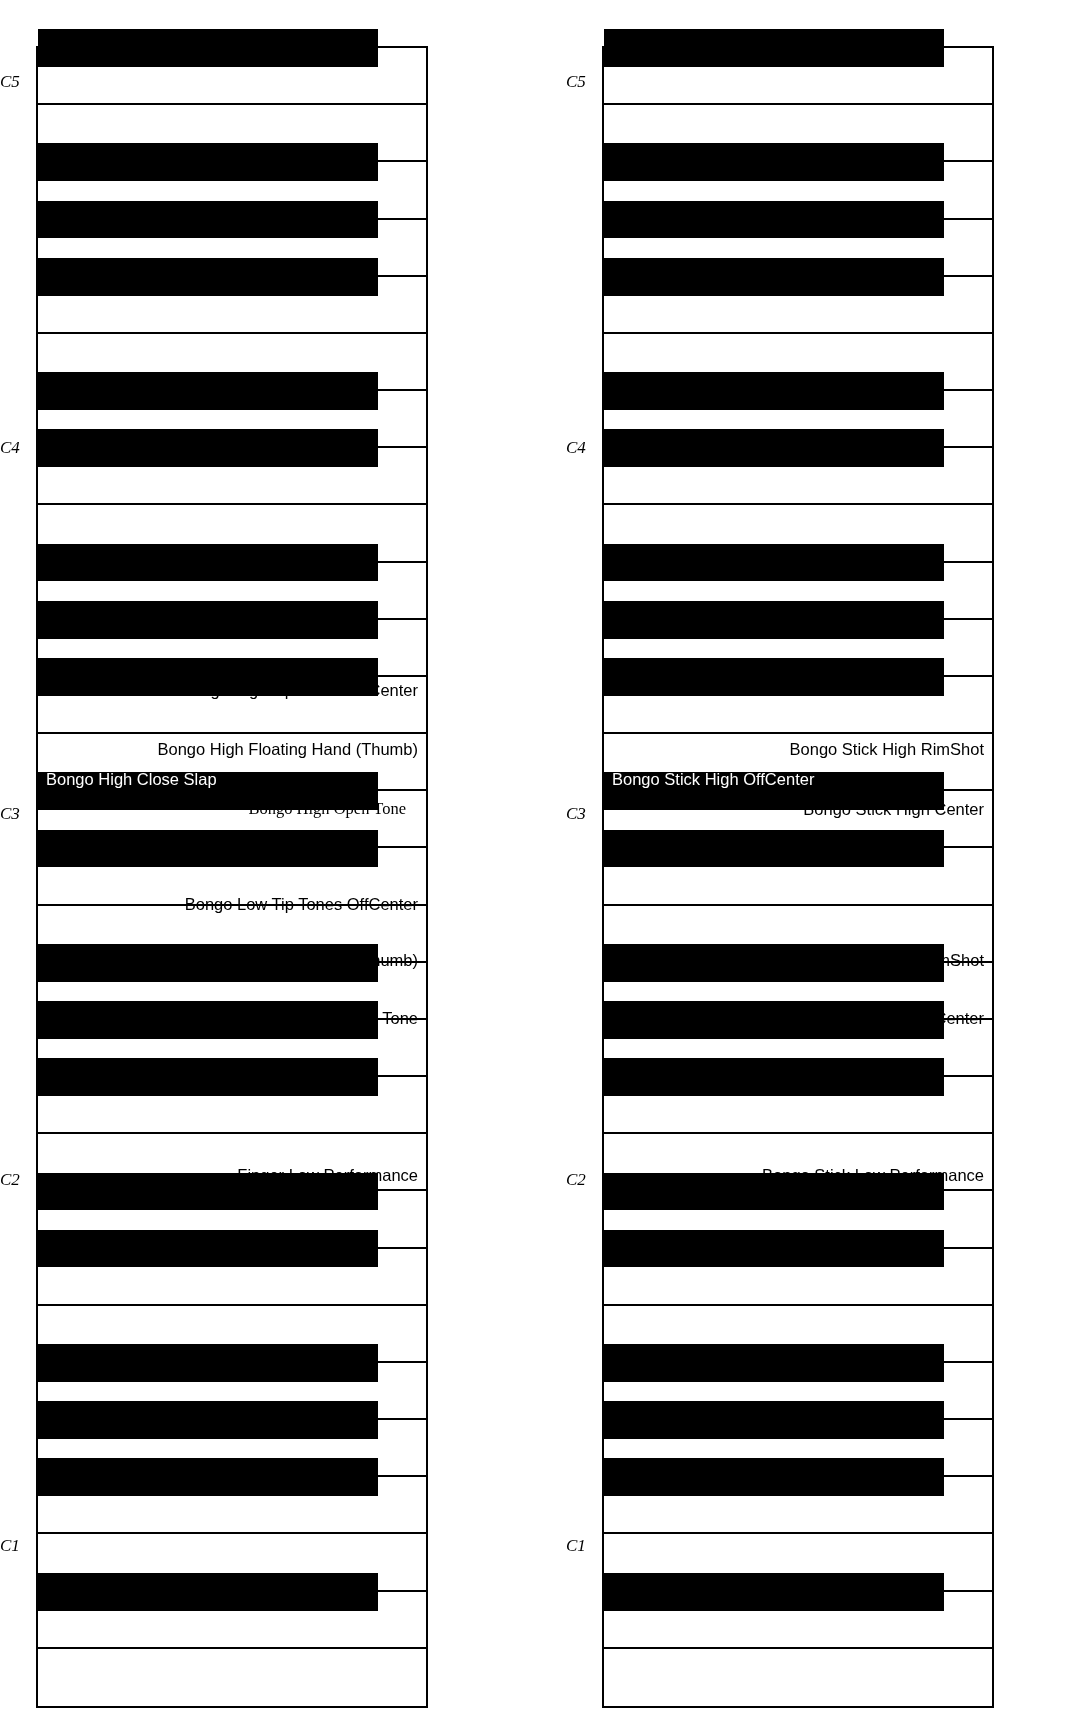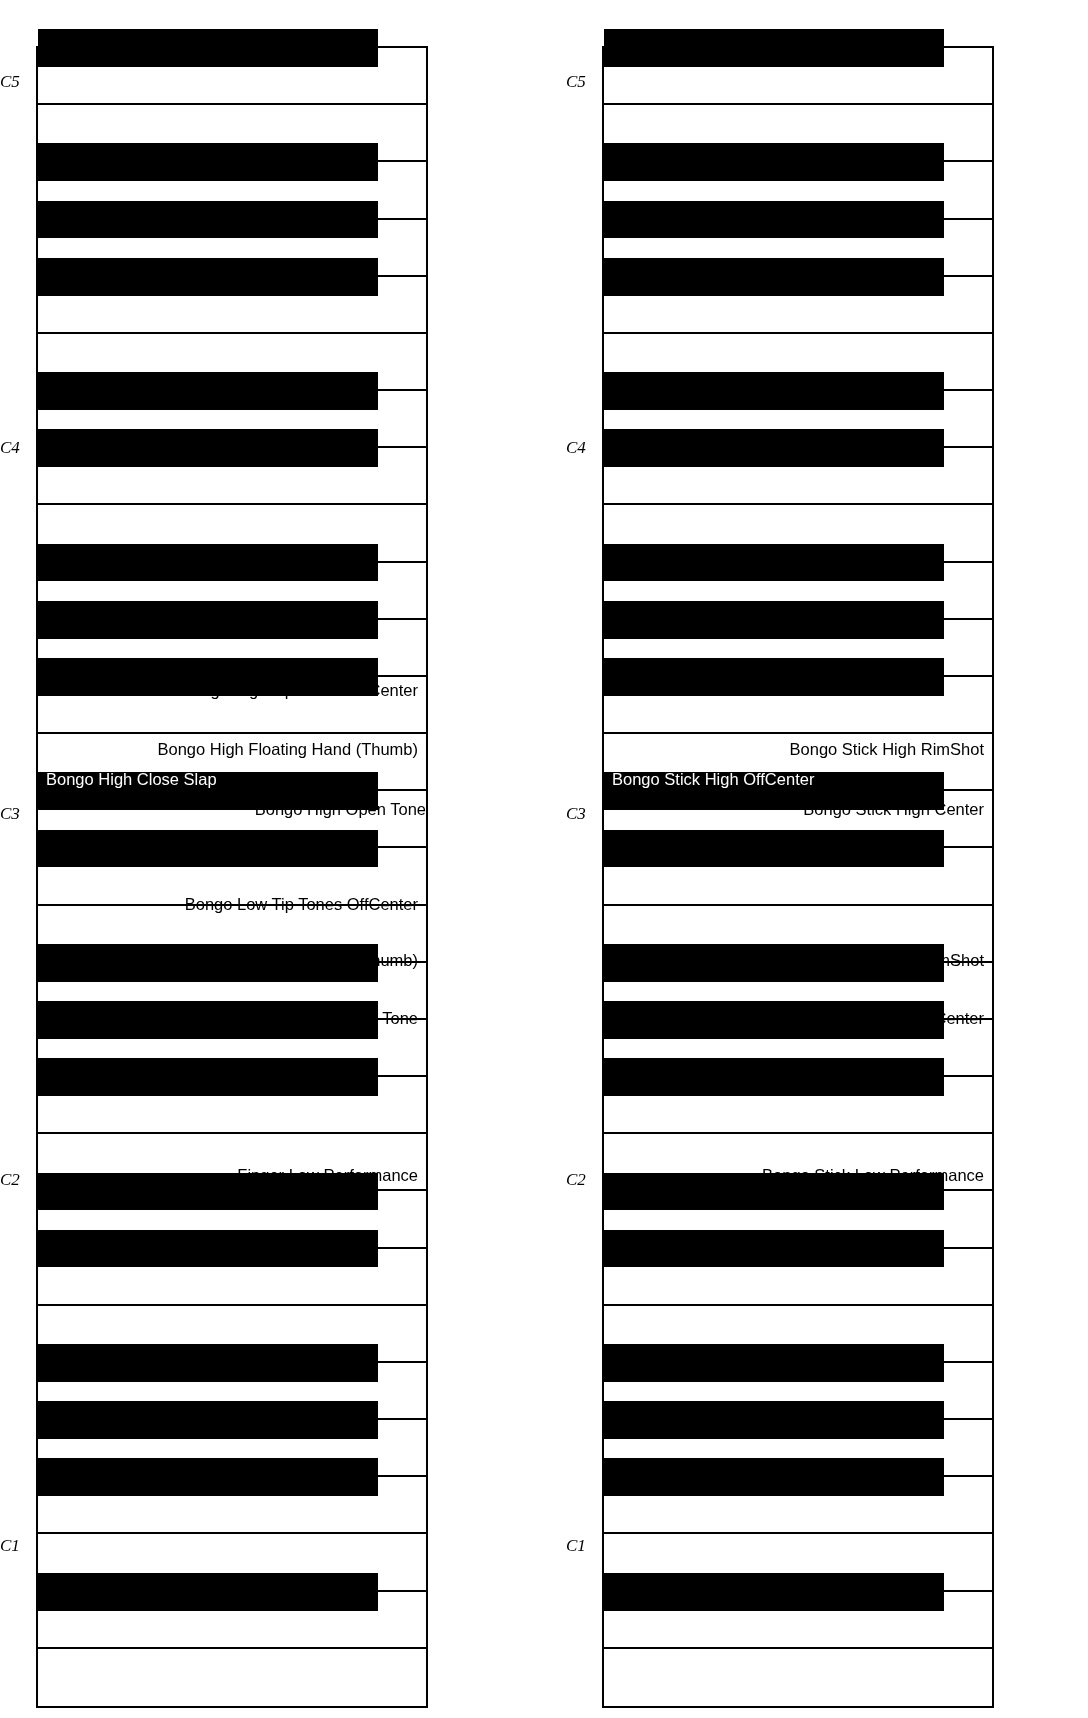--- a/index.html
+++ b/index.html
@@ -153,21 +153,21 @@
         <div class="black-key" style="top: 1124.58px; height: 37.7338px;"></div>
         <div class="black-key" style="top: 1181.75px; height: 37.7338px;"></div>
         <div class="black-key" style="top: 1296.1px; height: 37.7338px;"></div>
         <div class="black-key" style="top: 1353.27px; height: 37.7338px;"></div>
         <div class="black-key" style="top: 1410.44px; height: 37.7338px;"></div>
         <div class="black-key" style="top: 1524.79px; height: 37.7338px;"></div>
         <div class="caption on-white" style="top: 632px; right: 8px; left: auto;">Bongo High Tip Tones OffCenter</div>
         <div class="caption on-black" style="top: 662px; left: 8px; right: auto;">Bongo High Floating Hand (Finger)</div>
         <div class="caption on-white" style="top: 691px; right: 8px; left: auto;">Bongo High Floating Hand (Thumb)</div>
         <div class="caption on-black" style="top: 721px; left: 8px; right: auto;">Bongo High Close Slap</div>
-        <div class="caption on-white" style="top: 751px; right: 0; left: auto;">Bongo High Open Tone</div>
+        <div class="caption on-white" style="top: 751px; right: 20px; left: auto; font-family: Liberation Serif, serif;">Bongo High Open Tone</div>
         <div class="caption on-white" style="top: 846px; right: 8px; left: auto;">Bongo Low Tip Tones OffCenter</div>
         <div class="caption on-black" style="top: 875px; left: 8px; right: auto;">Bongo Low Floating Hand (Finger)</div>
         <div class="caption on-white" style="top: 902px; right: 8px; left: auto;">Bongo Low Floating Hand (Thumb)</div>
         <div class="caption on-black" style="top: 931px; left: 8px; right: auto;">Bongo Low Close Slap</div>
         <div class="caption on-white" style="top: 960px; right: 8px; left: auto; margin-left: 20px;">Bongo Low Open Tone</div>
         <div class="caption on-black" style="top: 1087px; left: 8px; right: auto;">Bongo High Performance</div>
         <div class="caption on-white" style="top: 1117px; right: 8px; left: auto;">Finger Low Performance</div>
       </div>
     <div class="octave-label" style="top:72px;">C5</div>
     <div class="octave-label" style="top:438px;">C4</div>

